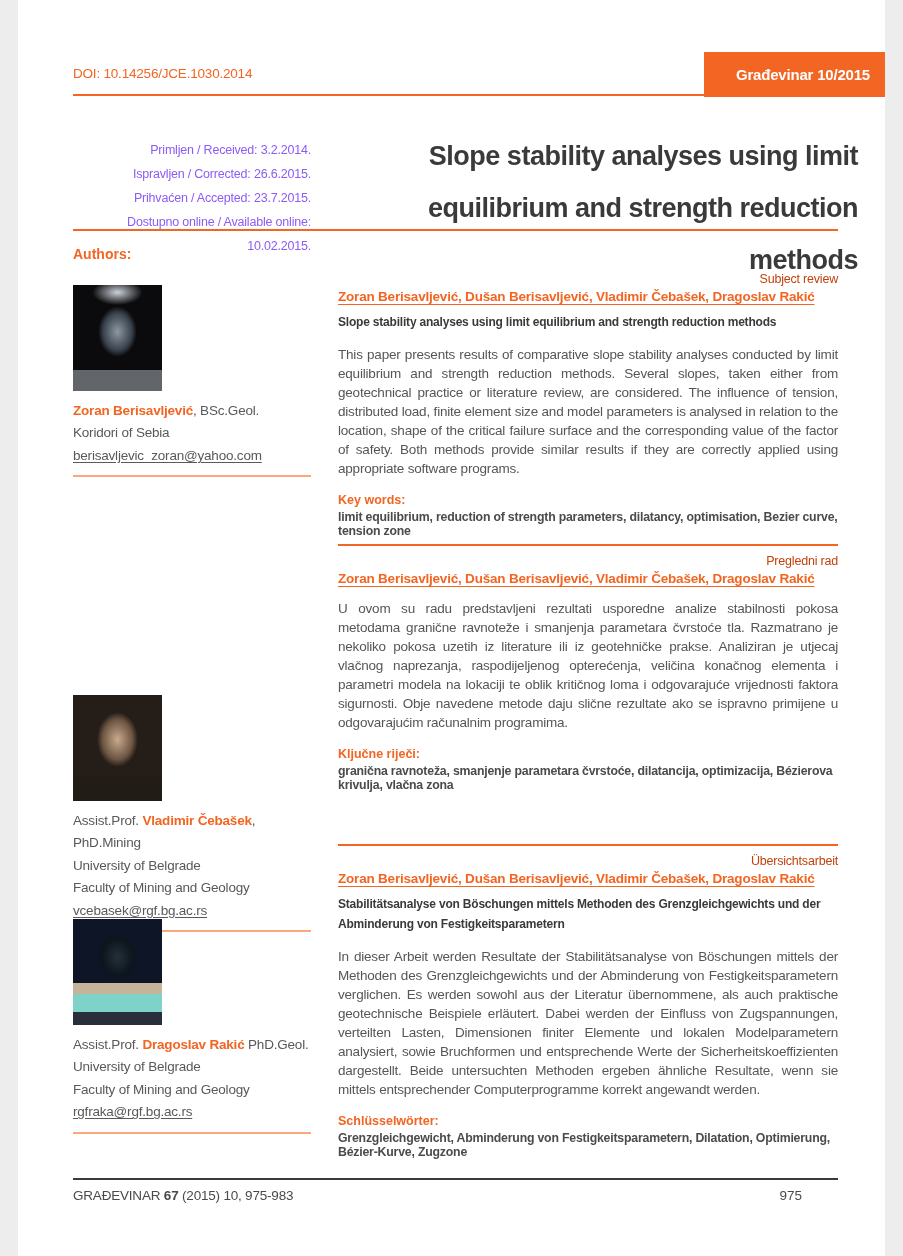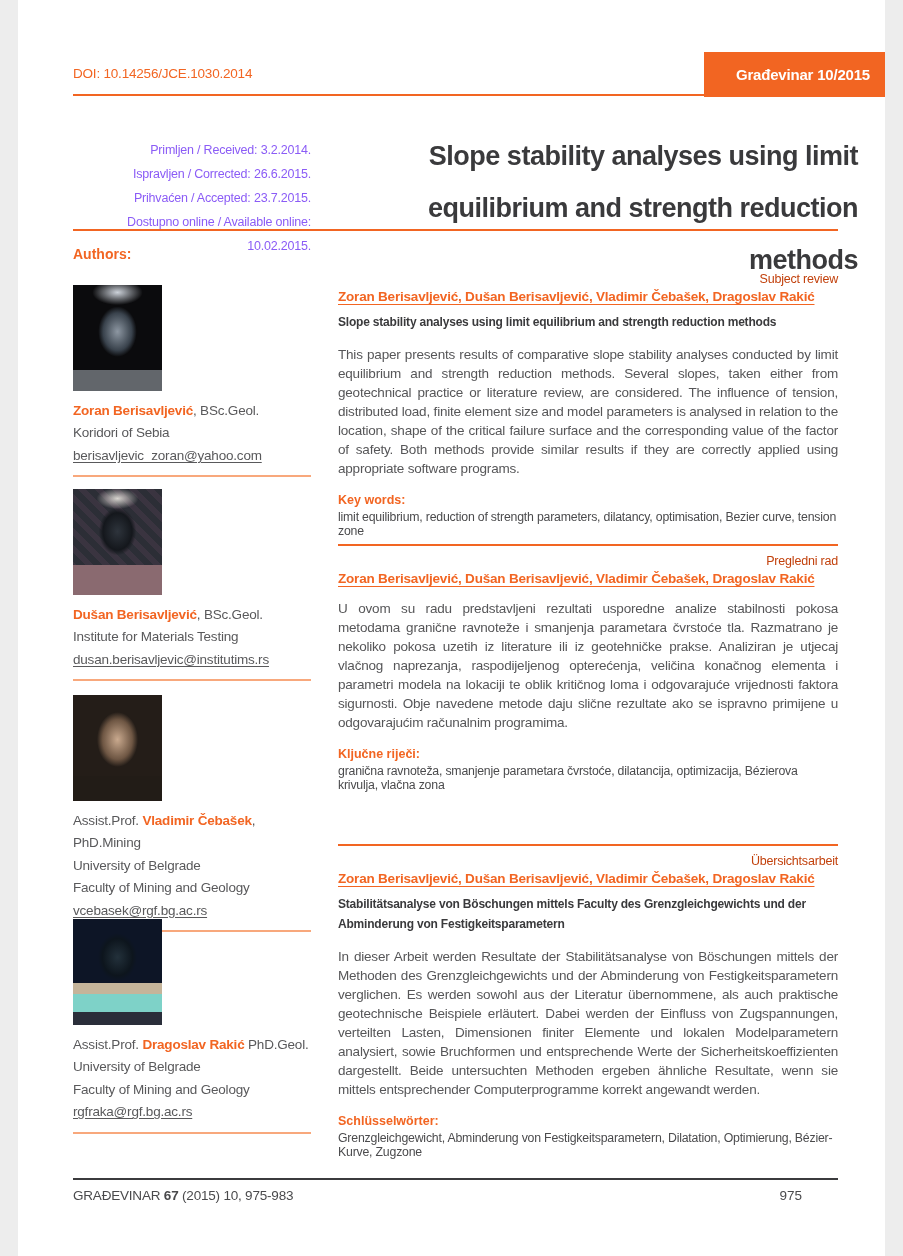--- a/index.html
+++ b/index.html
@@ -47,21 +47,21 @@
   
   .section{position:absolute;left:320px;width:500px;}
   .sec-rule-top{height:2px;background:#f26522;margin-bottom:8px;}
   .sec-type{font-size:12.5px;color:#c2410c;text-align:right;letter-spacing:-0.2px;}
   .sec-authors{margin-top:3px;font-size:13.5px;font-weight:bold;color:#f26522;
     text-decoration:underline;text-underline-offset:3px;letter-spacing:-0.2px;cursor:pointer;}
   .sec-title{margin-top:8px;font-size:12px;font-weight:bold;color:#3a3a3c;line-height:20px;letter-spacing:-0.2px;}
   .sec-abstract{margin-top:13px;font-size:13.5px;line-height:19px;text-align:justify;
     color:#565658;letter-spacing:-0.2px;}
   .sec-kw-label{margin-top:15px;font-size:12.5px;font-weight:bold;color:#f26522;}
-  .sec-kw{margin-top:3px;font-size:12.3px;color:#4b4b4d;letter-spacing:-0.2px;}
+  .sec-kw{margin-top:3px;font-size:12.3px;color:#4b4b4d;letter-spacing:-0.2px;font-weight:bold;}
   
   .footer-rule{position:absolute;left:55px;top:1178px;width:765px;height:2px;background:#3b3b3d;}
   .footer-citation{position:absolute;left:55px;top:1188px;font-size:13.5px;color:#4a4a4c;letter-spacing:-0.2px;}
   .footer-citation .b{font-weight:bold;}
   .footer-page{position:absolute;right:83px;top:1188px;font-size:13.5px;color:#4a4a4c;}
 </style>
 </head>
 <body>
 
 <div class="page">
@@ -88,29 +88,20 @@
   <div class="author-card" style="top:285px;">
     <div class="photo photo-1"></div>
     <div class="author-text">
       <div><span class="author-name">Zoran Berisavljević</span><span>, BSc.Geol.</span></div>
       <div>Koridori of Sebia</div>
       <div class="author-email">berisavljevic_zoran@yahoo.com</div>
     </div>
     <div class="author-sep"></div>
   </div>
 
-  <div class="author-card" style="top:489px;">
-    <div class="photo photo-2"></div>
-    <div class="author-text">
-      <div><span class="author-name">Dušan Berisavljević</span><span>, BSc.Geol.</span></div>
-      <div>Institute for Materials Testing</div>
-      <div class="author-email">dusan.berisavljevic@institutims.rs</div>
-    </div>
-    <div class="author-sep"></div>
-  </div>
 
   <div class="author-card" style="top:695px;">
     <div class="photo photo-3"></div>
     <div class="author-text">
       <div><span>Assist.Prof. </span><span class="author-name">Vladimir Čebašek</span><span>, PhD.Mining</span></div>
       <div>University of Belgrade</div>
       <div>Faculty of Mining and Geology</div>
       <div class="author-email">vcebasek@rgf.bg.ac.rs</div>
     </div>
     <div class="author-sep"></div>
@@ -142,21 +133,21 @@
     <div class="sec-authors">Zoran Berisavljević, Dušan Berisavljević, Vladimir Čebašek, Dragoslav Rakić</div>
     <div class="sec-abstract">U ovom su radu predstavljeni rezultati usporedne analize stabilnosti pokosa metodama granične ravnoteže i smanjenja parametara čvrstoće tla. Razmatrano je nekoliko pokosa uzetih iz literature ili iz geotehničke prakse. Analiziran je utjecaj vlačnog naprezanja, raspodijeljenog opterećenja, veličina konačnog elementa i parametri modela na lokaciji te oblik kritičnog loma i odgovarajuće vrijednosti faktora sigurnosti. Obje navedene metode daju slične rezultate ako se ispravno primijene u odgovarajućim računalnim programima.</div>
     <div class="sec-kw-label">Ključne riječi:</div>
     <div class="sec-kw">granična ravnoteža, smanjenje parametara čvrstoće, dilatancija, optimizacija, Bézierova krivulja, vlačna zona</div>
   </div>
 
   <div class="section" style="top:844px;">
     <div class="sec-rule-top"></div>
     <div class="sec-type">Übersichtsarbeit</div>
     <div class="sec-authors">Zoran Berisavljević, Dušan Berisavljević, Vladimir Čebašek, Dragoslav Rakić</div>
-    <div class="sec-title">Stabilitätsanalyse von Böschungen mittels Faculty des Grenzgleichgewichts und der Abminderung von Festigkeitsparametern</div>
+    <div class="sec-title">Stabilitätsanalyse von Böschungen mittels Methoden des Grenzgleichgewichts und der Abminderung von Festigkeitsparametern</div>
     <div class="sec-abstract">In dieser Arbeit werden Resultate der Stabilitätsanalyse von Böschungen mittels der Methoden des Grenzgleichgewichts und der Abminderung von Festigkeitsparametern verglichen. Es werden sowohl aus der Literatur übernommene, als auch praktische geotechnische Beispiele erläutert. Dabei werden der Einfluss von Zugspannungen, verteilten Lasten, Dimensionen finiter Elemente und lokalen Modelparametern analysiert, sowie Bruchformen und entsprechende Werte der Sicherheitskoeffizienten dargestellt. Beide untersuchten Methoden ergeben ähnliche Resultate, wenn sie mittels entsprechender Computerprogramme korrekt angewandt werden.</div>
     <div class="sec-kw-label">Schlüsselwörter:</div>
     <div class="sec-kw">Grenzgleichgewicht, Abminderung von Festigkeitsparametern, Dilatation, Optimierung, Bézier-Kurve, Zugzone</div>
   </div>
 
   <div class="footer-rule"></div>
   <div class="footer-citation">
     <span>GRAĐEVINAR</span>
     <span class="b">67</span>
     <span>(2015) 10, 975-983</span>

